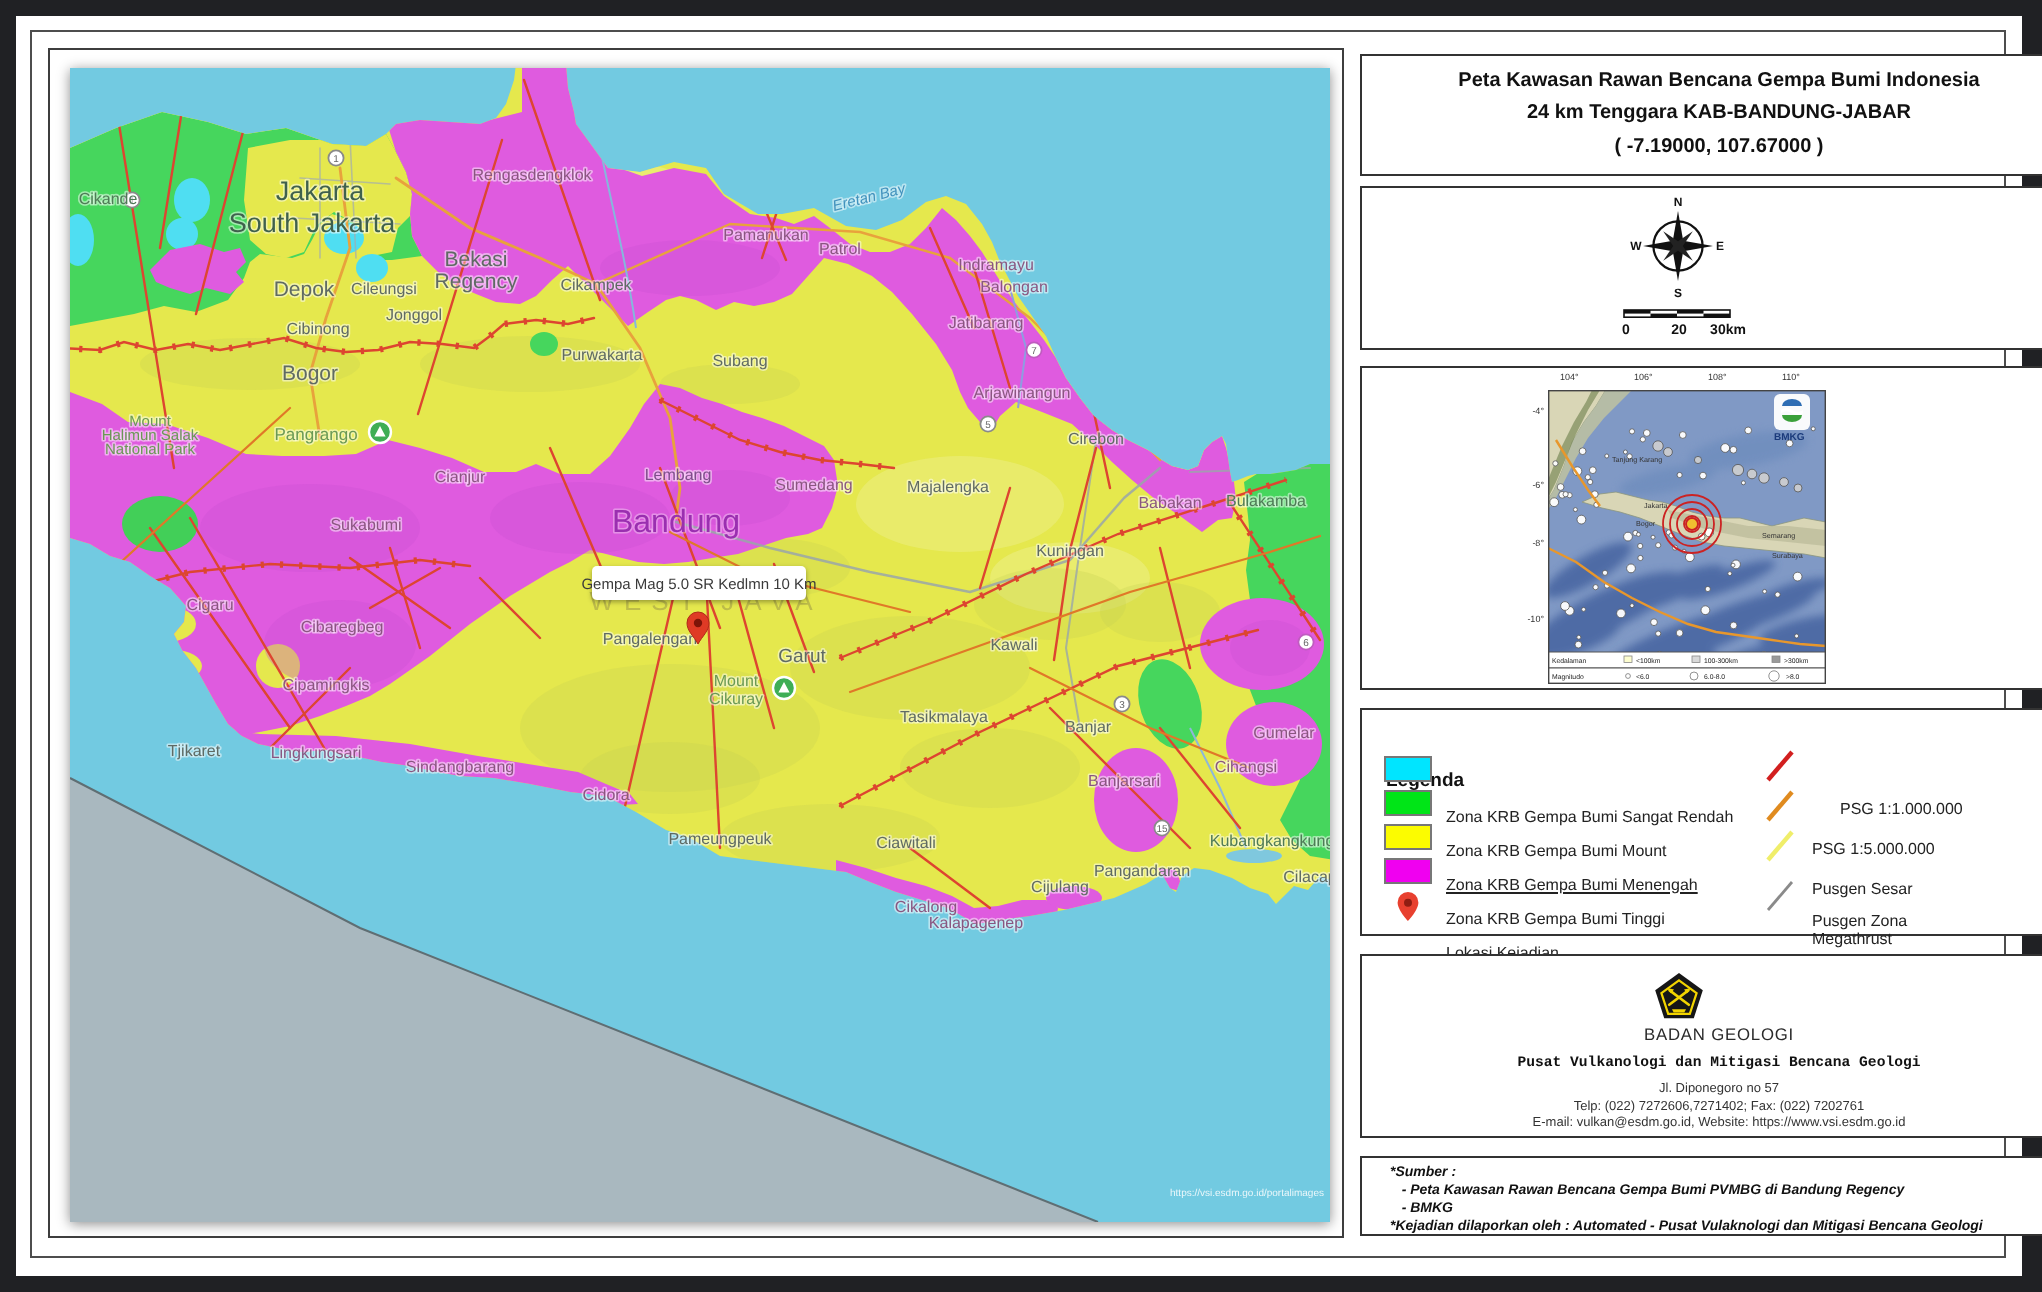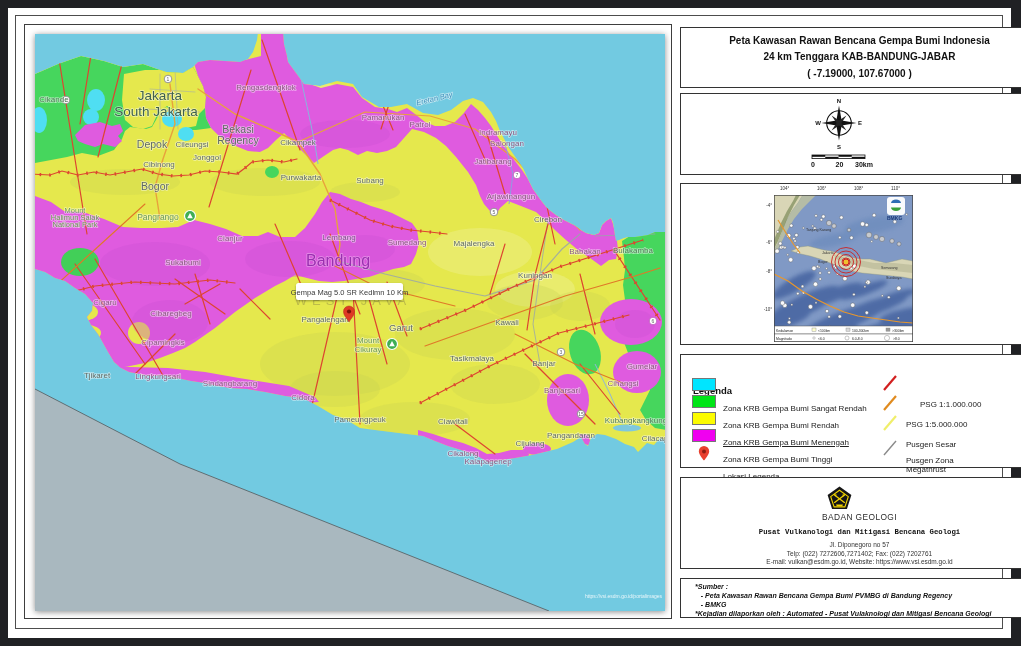--- a/index.html
+++ b/index.html
@@ -474,24 +474,24 @@
     </div>
 </div>
 
 <div class="abs rbox" id="legendbox">
   <div class="abs" style="left:12px;top:6px;font-size:9.5px;font-weight:bold;color:#111;margin-top:24px;">Legenda</div>
   <div class="sw" style="top:23px;background:#00e5ff;"></div>
   <div class="sw" style="top:40px;background:#00e517;"></div>
   <div class="sw" style="top:57px;background:#fcfc00;"></div>
   <div class="sw" style="top:74px;background:#f000f0;"></div>
   <div class="abs lgl" style="left:42px;top:25.5px;">Zona KRB Gempa Bumi Sangat Rendah</div>
-  <div class="abs lgl" style="left:42px;top:42.5px;">Zona KRB Gempa Bumi Rendah</div>
+  <div class="abs lgl" style="left:42px;top:42.5px;">Zona KRB Gempa Bumi Mount</div>
   <div class="abs lgl" style="left:42px;top:59.5px;text-decoration:underline;">Zona KRB Gempa Bumi Menengah</div>
   <div class="abs lgl" style="left:42px;top:76.5px;text-align:right;">Zona KRB Gempa Bumi Tinggi</div>
-  <div class="abs lgl" style="left:42px;top:93.5px;">Lokasi Legenda</div>
+  <div class="abs lgl" style="left:42px;top:93.5px;">Lokasi Kejadian</div>
   <svg class="abs" style="left:12px;top:88px;" width="26" height="20" viewBox="0 0 26 20">
     <path d="M11,3 a5.2,5.2 0 0 1 5.2,5.2 c0,3.8 -5.2,9.3 -5.2,9.3 s-5.2,-5.5 -5.2,-9.3 A5.2,5.2 0 0 1 11,3 Z" fill="#e8402f"></path>
     <circle cx="11" cy="8.4" r="2" fill="#8f1d12"></circle>
   </svg>
   <svg class="abs" style="left:198px;top:14px;" width="110" height="95" viewBox="0 0 110 95">
     <line x1="5" y1="21" x2="17" y2="7" stroke="#d21f1f" stroke-width="2.2"></line>
     <line x1="5" y1="41" x2="17" y2="27" stroke="#e08b1f" stroke-width="2.2"></line>
     <line x1="5" y1="61" x2="17" y2="47" stroke="#f0ee6a" stroke-width="2.2"></line>
     <line x1="5" y1="86" x2="17" y2="72" stroke="#8a8a8a" stroke-width="1.4"></line>
   </svg>

